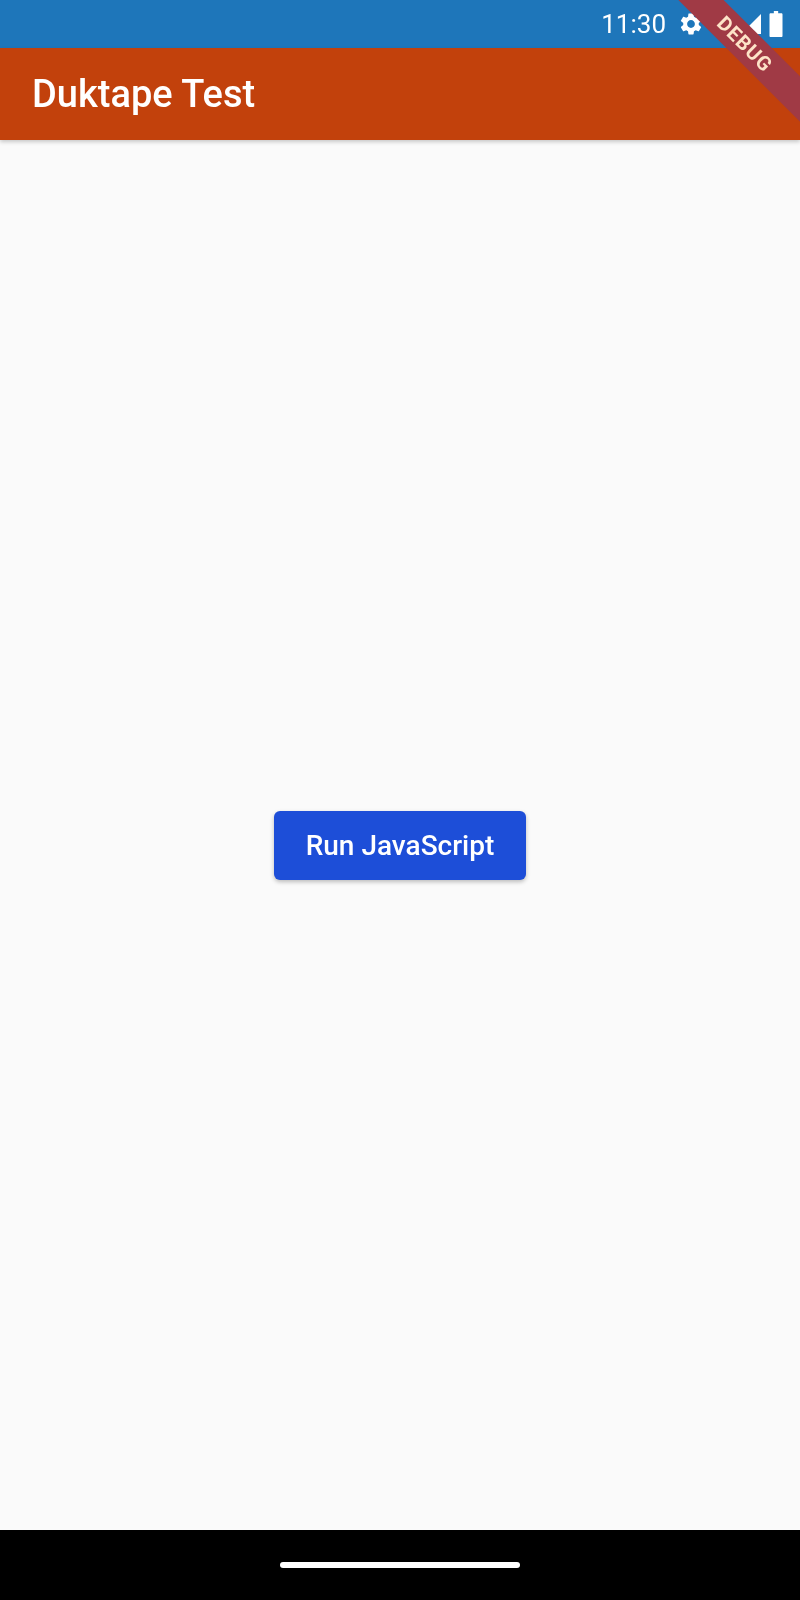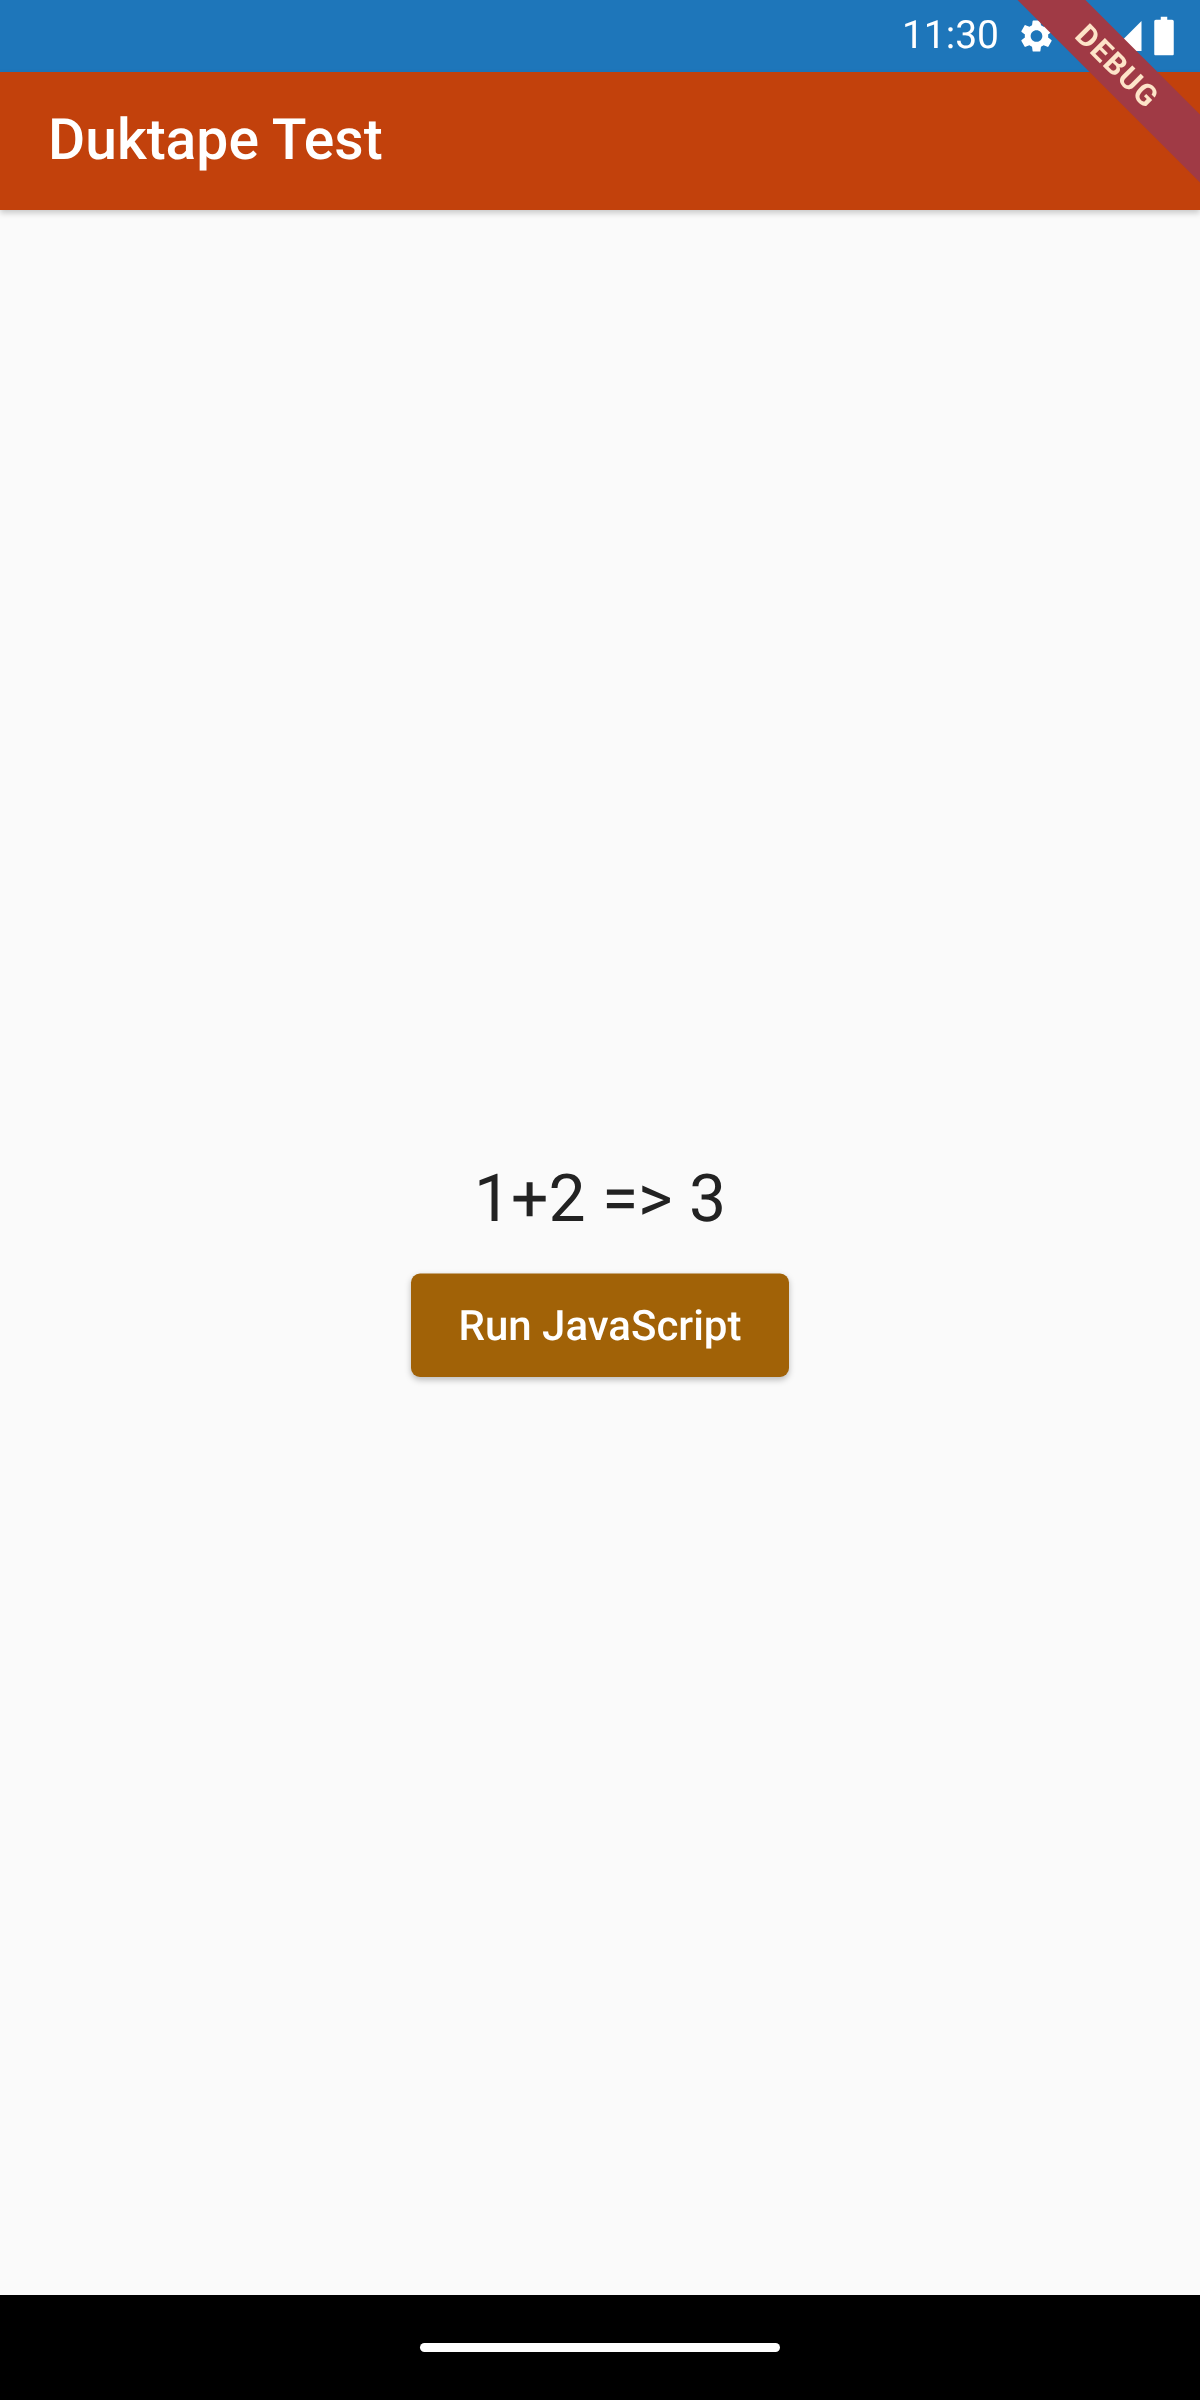--- a/index.html
+++ b/index.html
@@ -86,21 +86,21 @@
       align-items: center;
       justify-content: center;
       gap: 24px;
     }
     .result-text {
       font-size: 44px;
       color: #222;
       font-weight: 400;
     }
     .run-button {
-      background: #a16207;
+      background: #1d4ed8;
       color: white;
       border: none;
       font-size: 28px;
       font-weight: 500;
       padding: 18px 32px;
       border-radius: 6px;
       box-shadow: 0 2px 4px rgba(0,0,0,0.25);
       cursor: pointer;
       font-family: inherit;
       text-align: center;
@@ -159,19 +159,18 @@
 
 <div class="app-bar">
   <span class="app-title">Duktape Test</span>
 </div>
 
 <div class="debug-banner">
   <div class="debug-ribbon">DEBUG</div>
 </div>
 
 <div class="content">
-  <div class="result-text">1+2 =&gt; 3</div>
   <button class="run-button">Run JavaScript</button>
 </div>
 
 <div class="nav-bar">
   <div class="nav-handle"></div>
 </div>
 
 </body></html>

